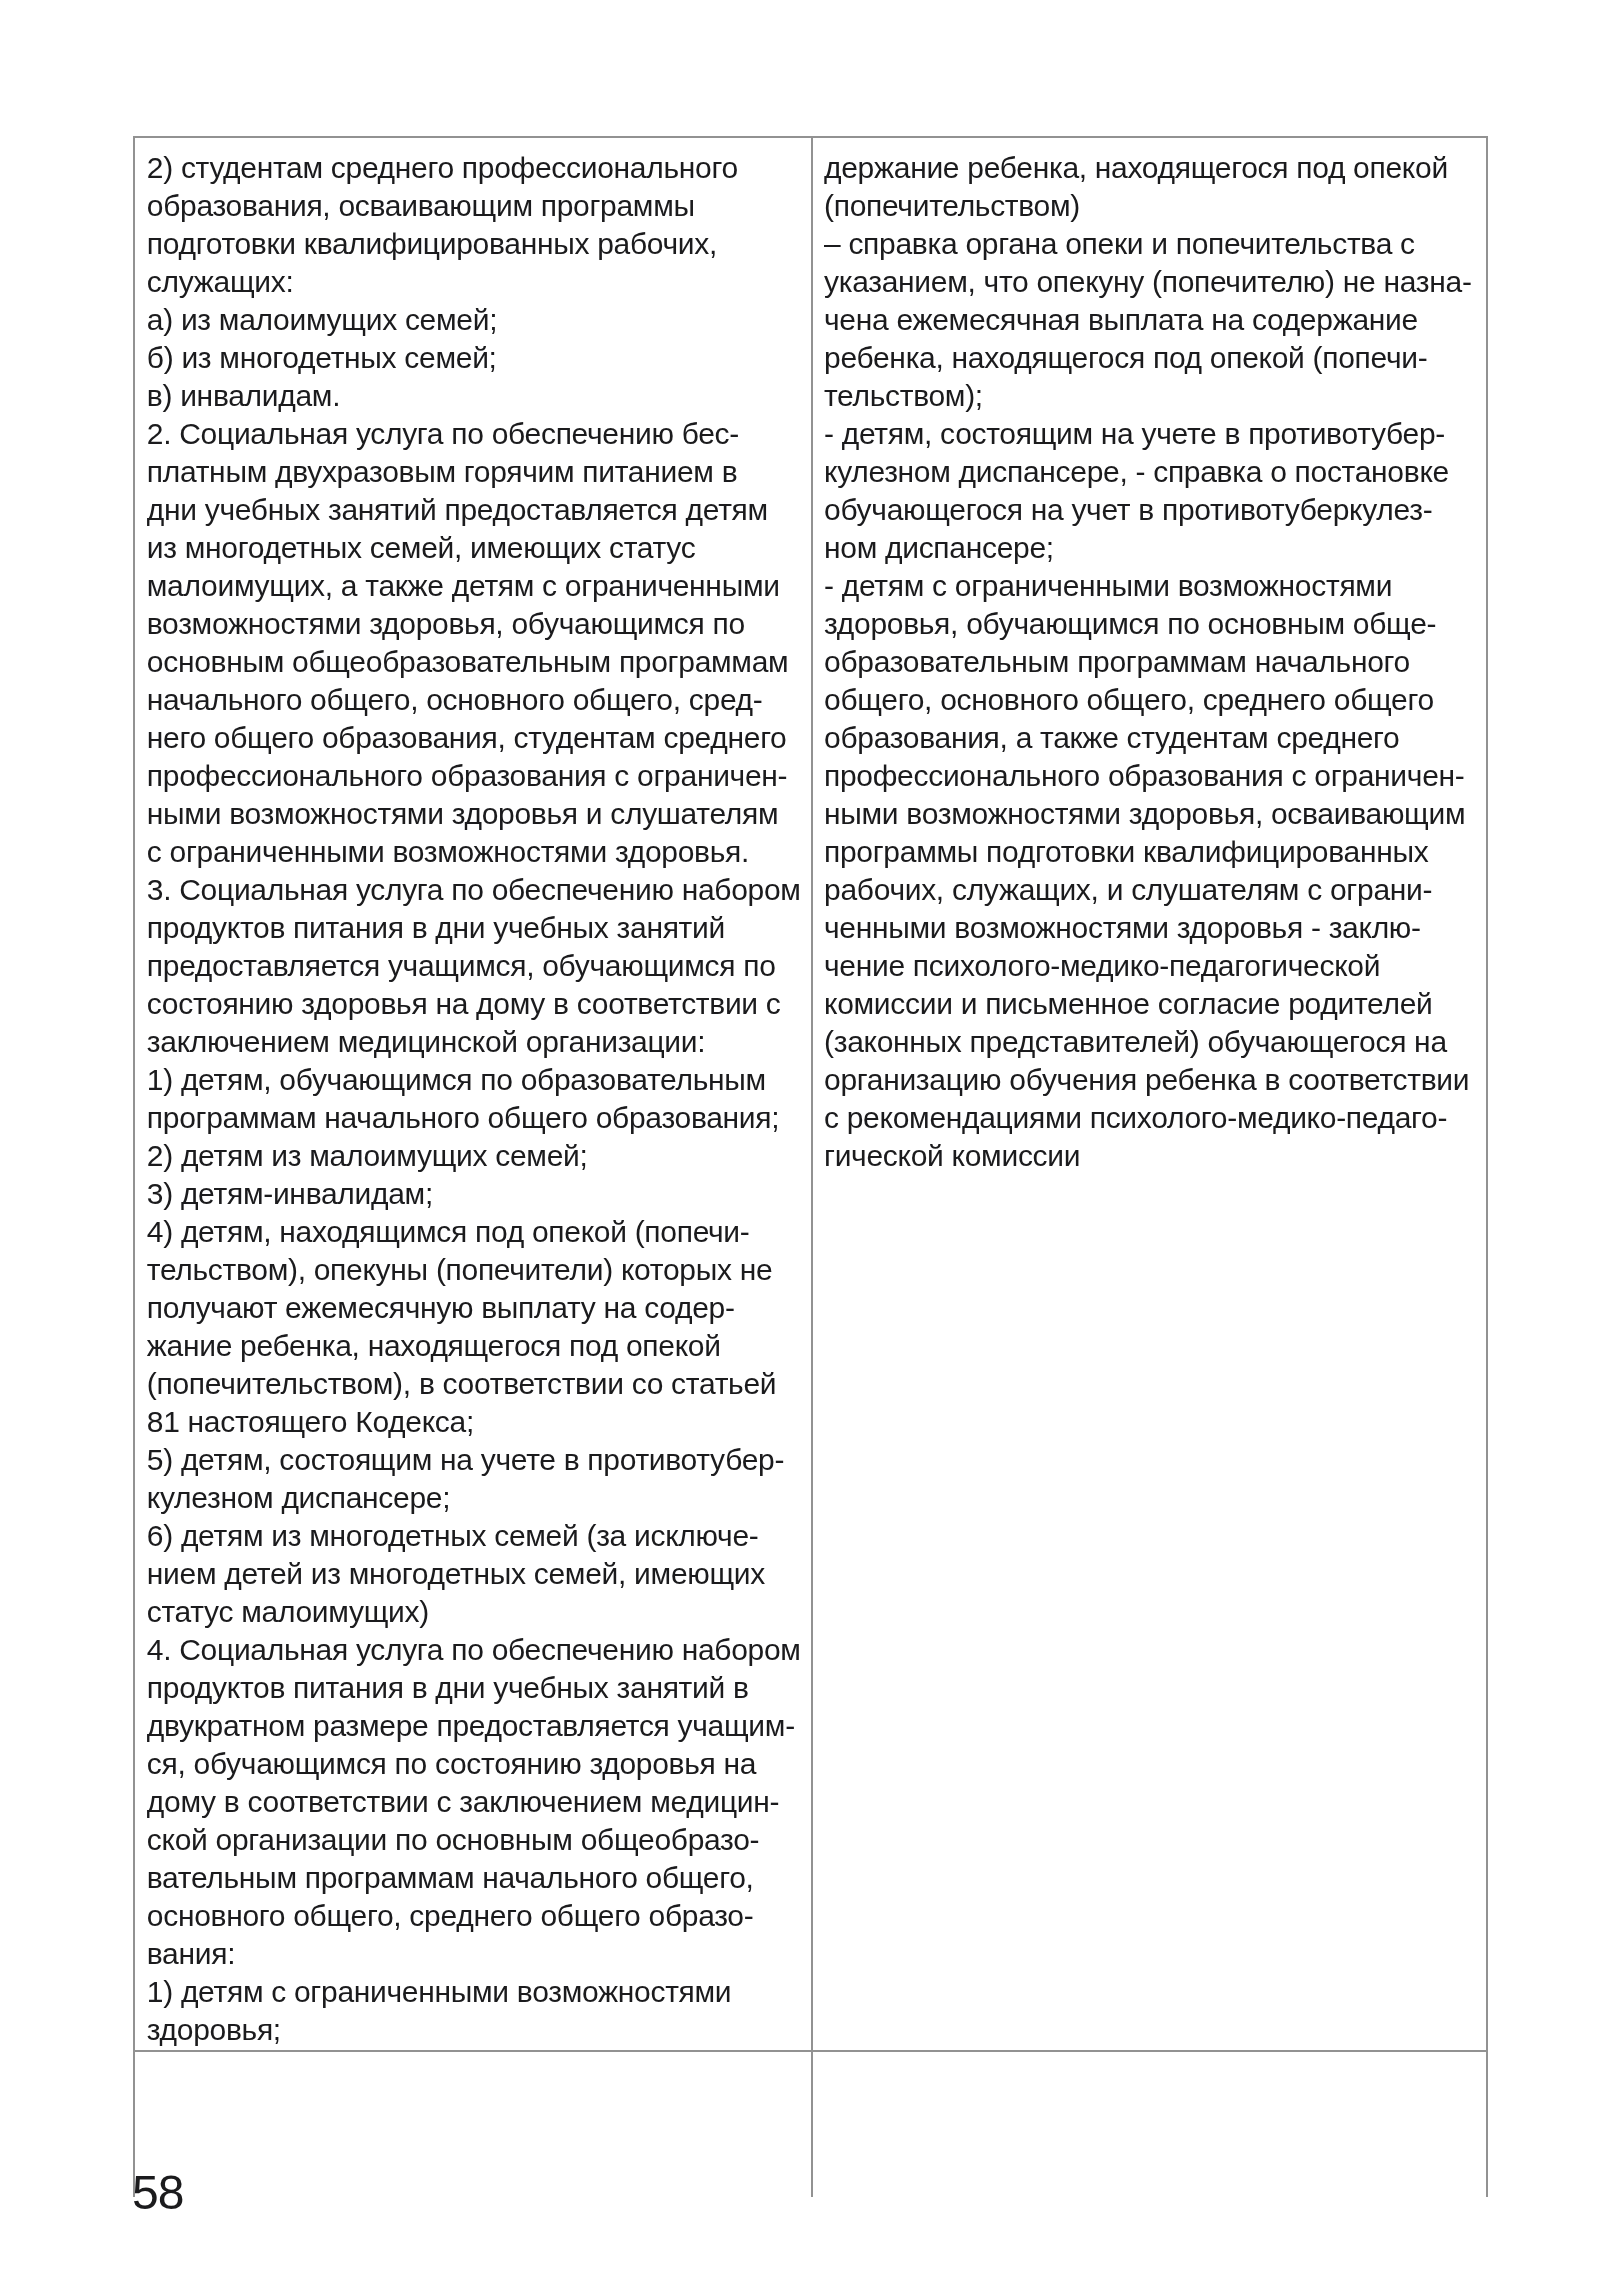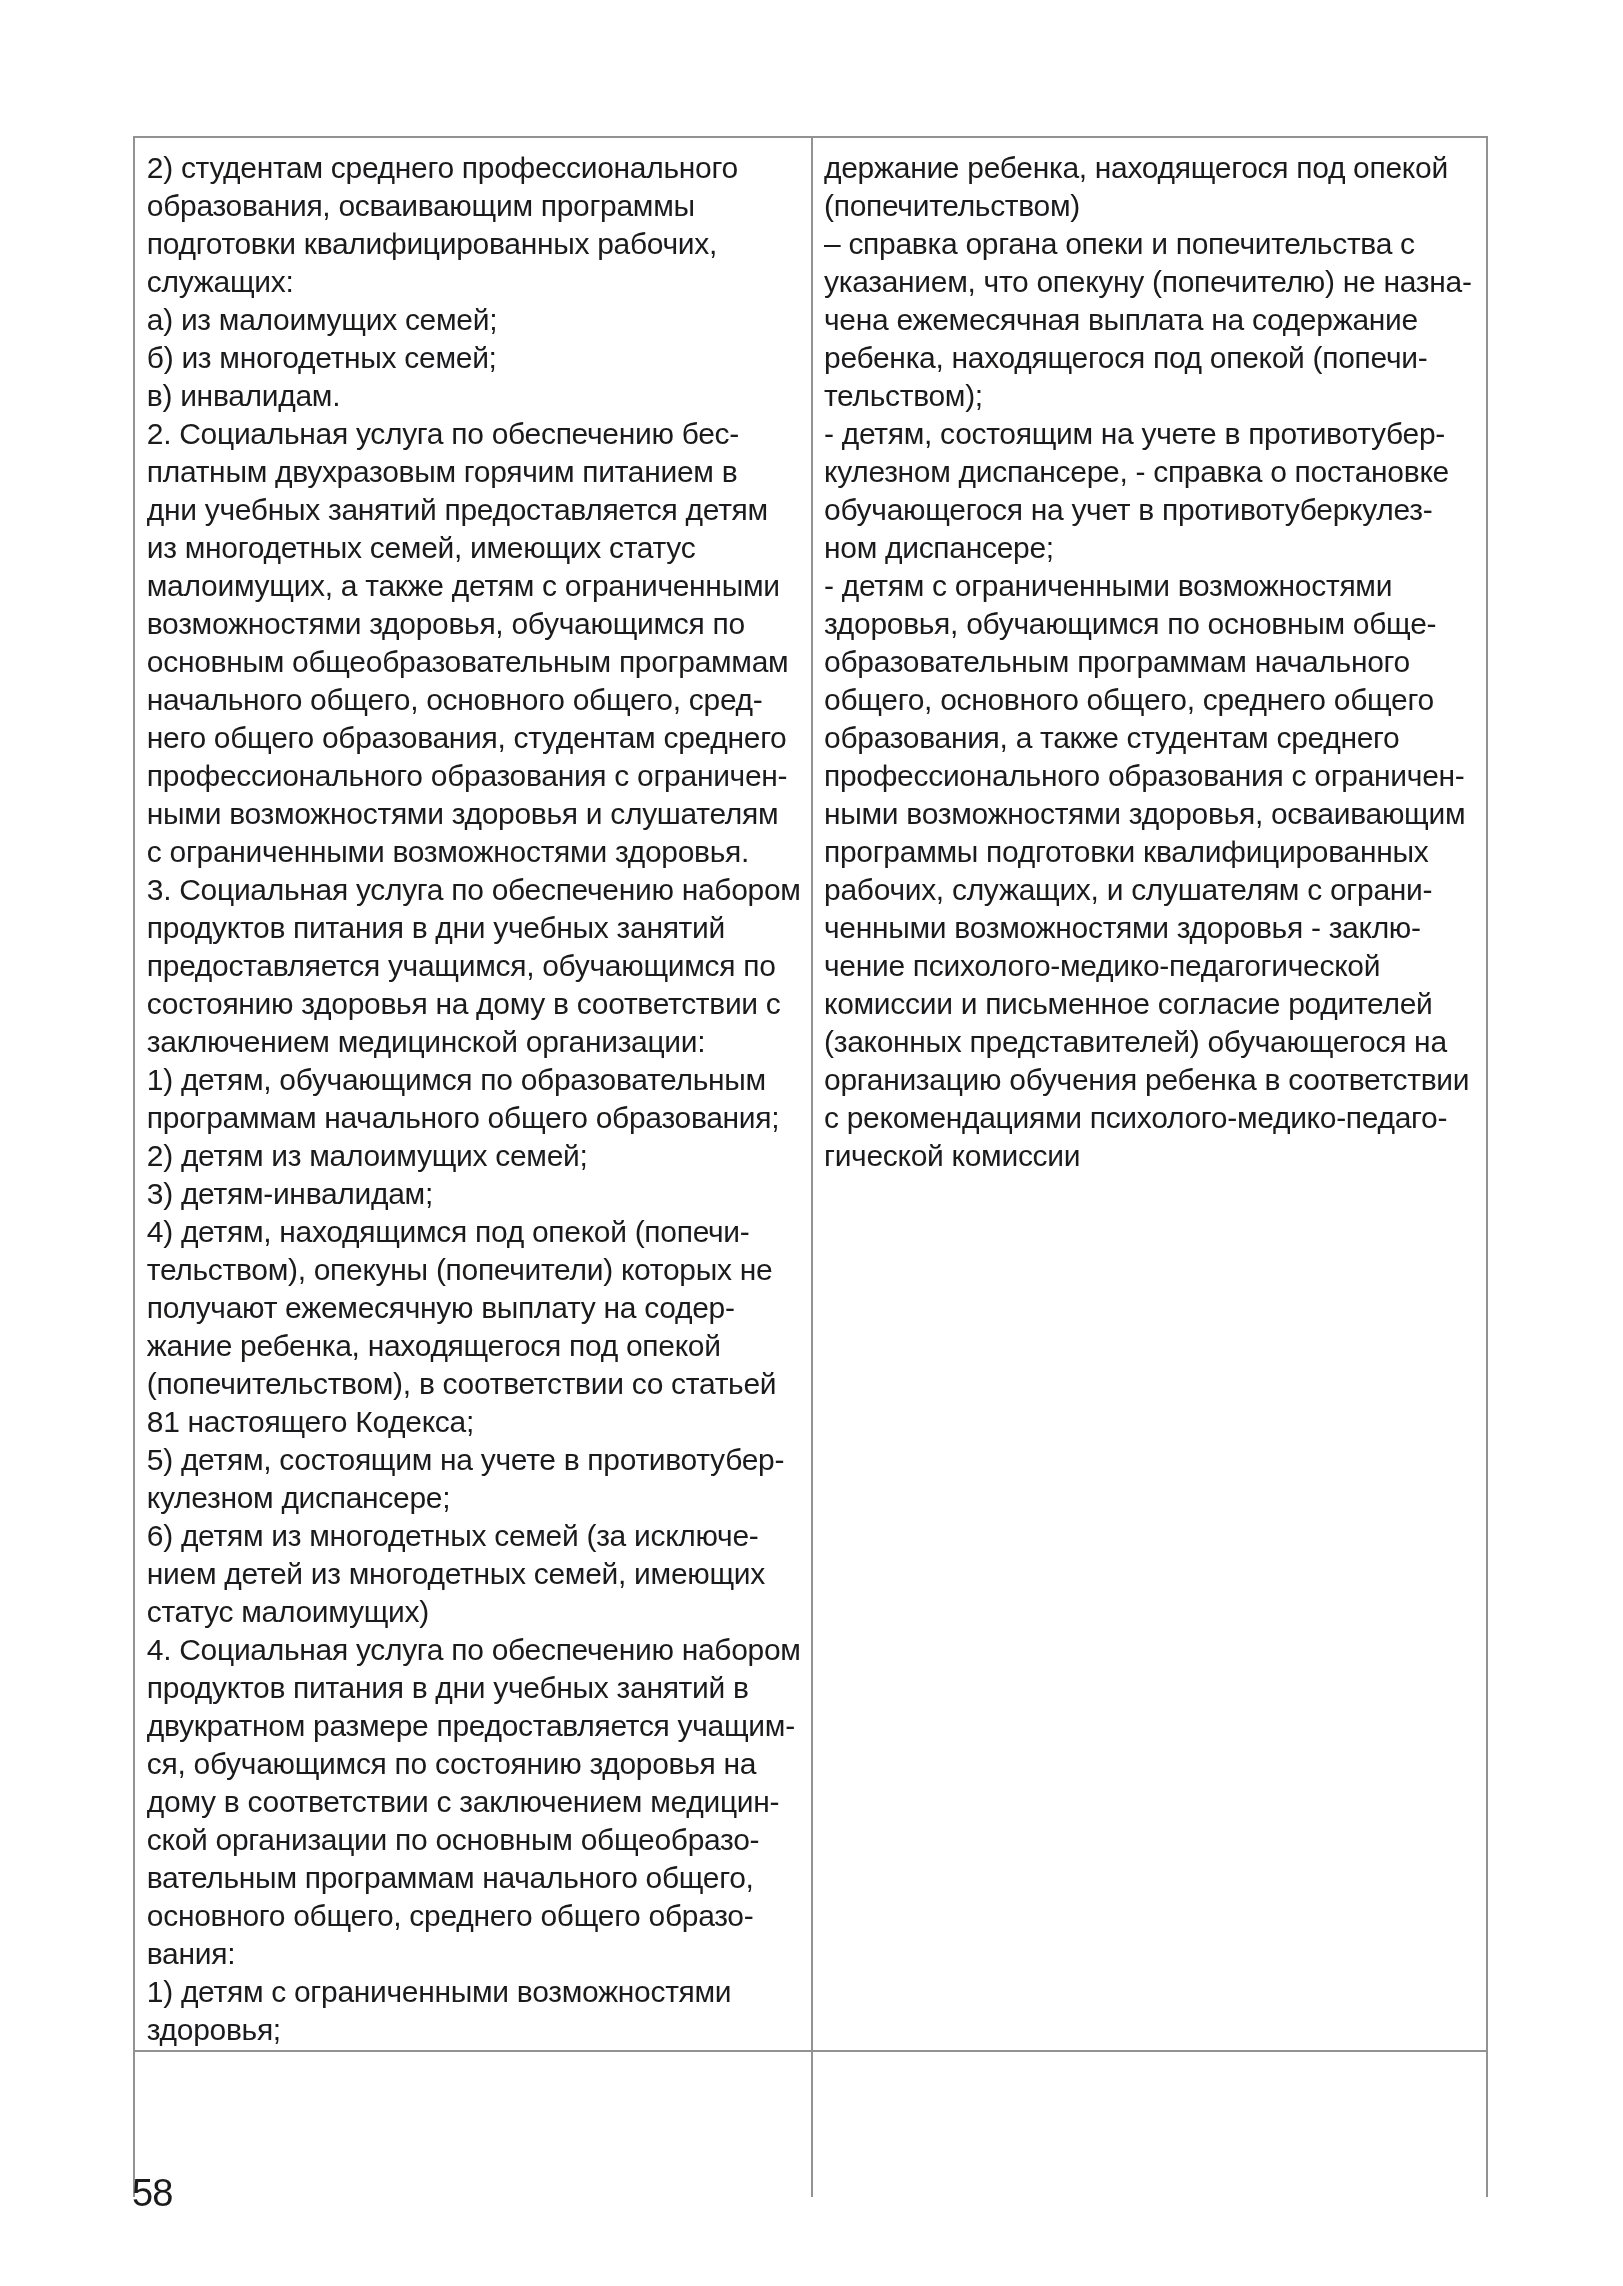--- a/index.html
+++ b/index.html
@@ -49,21 +49,21 @@
   }
   .doc-cell.right-cell {
     flex: 1 1 auto;
     border-left: 2.7px solid #929292;
     padding: 11px 5.4px 0 11px;
   }
   .page-number {
     position: absolute;
     left: 132px;
     top: 2173px;
-    font-size: 38px;
+    font-size: 48px;
     line-height: 40px;
     letter-spacing: -0.9px;
     color: #1b1b1d;
   }
 </style>
 </head>
 <body>
 
 <div class="doc-table">
   <div class="doc-row main-row">

